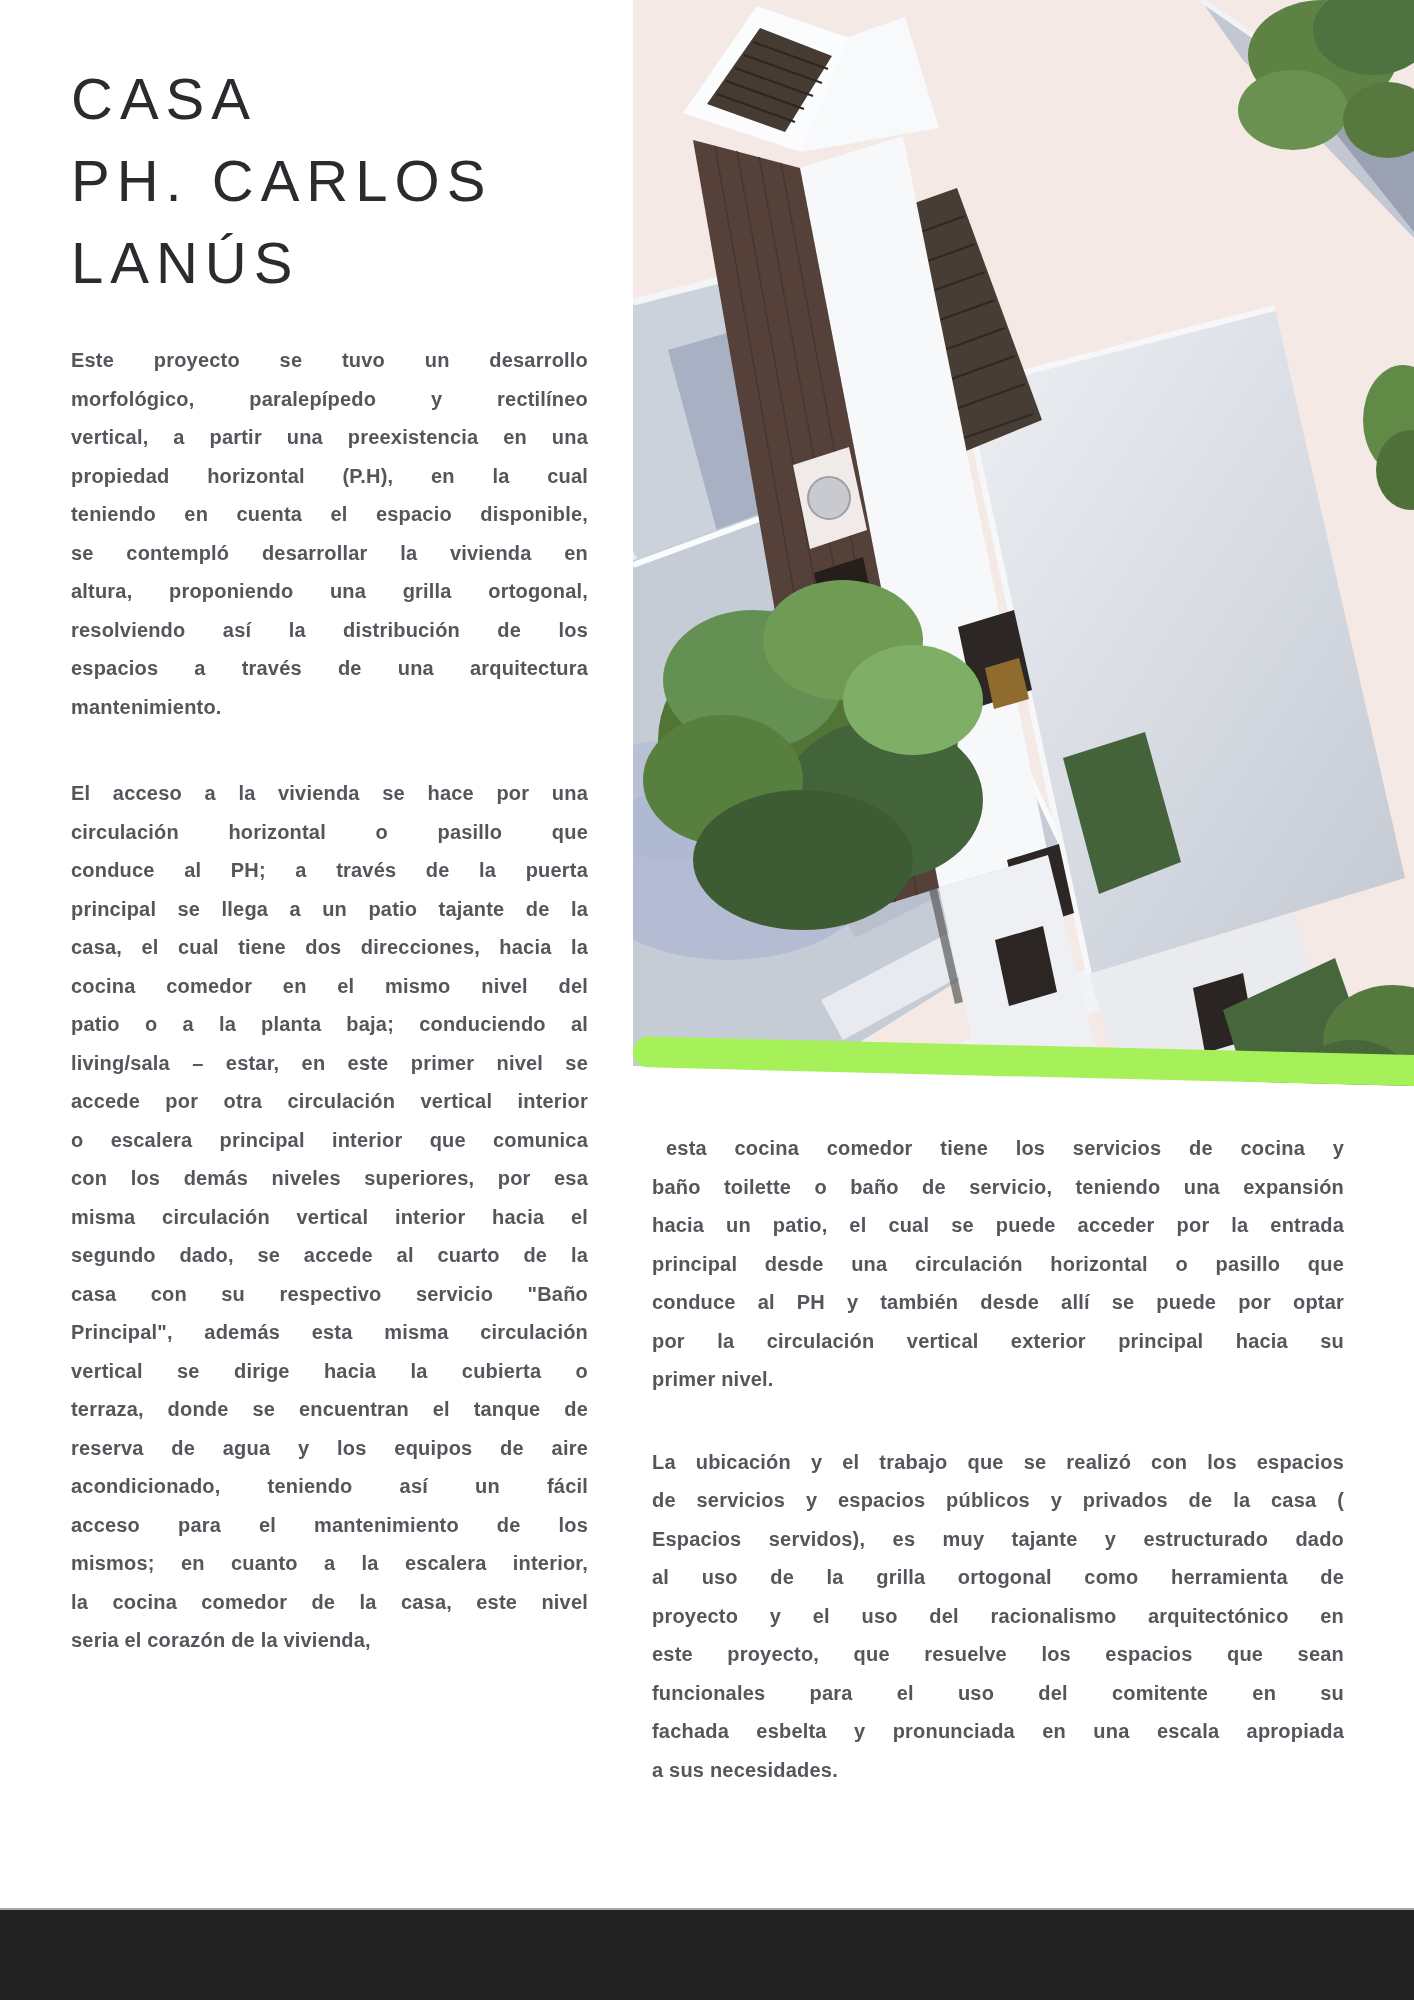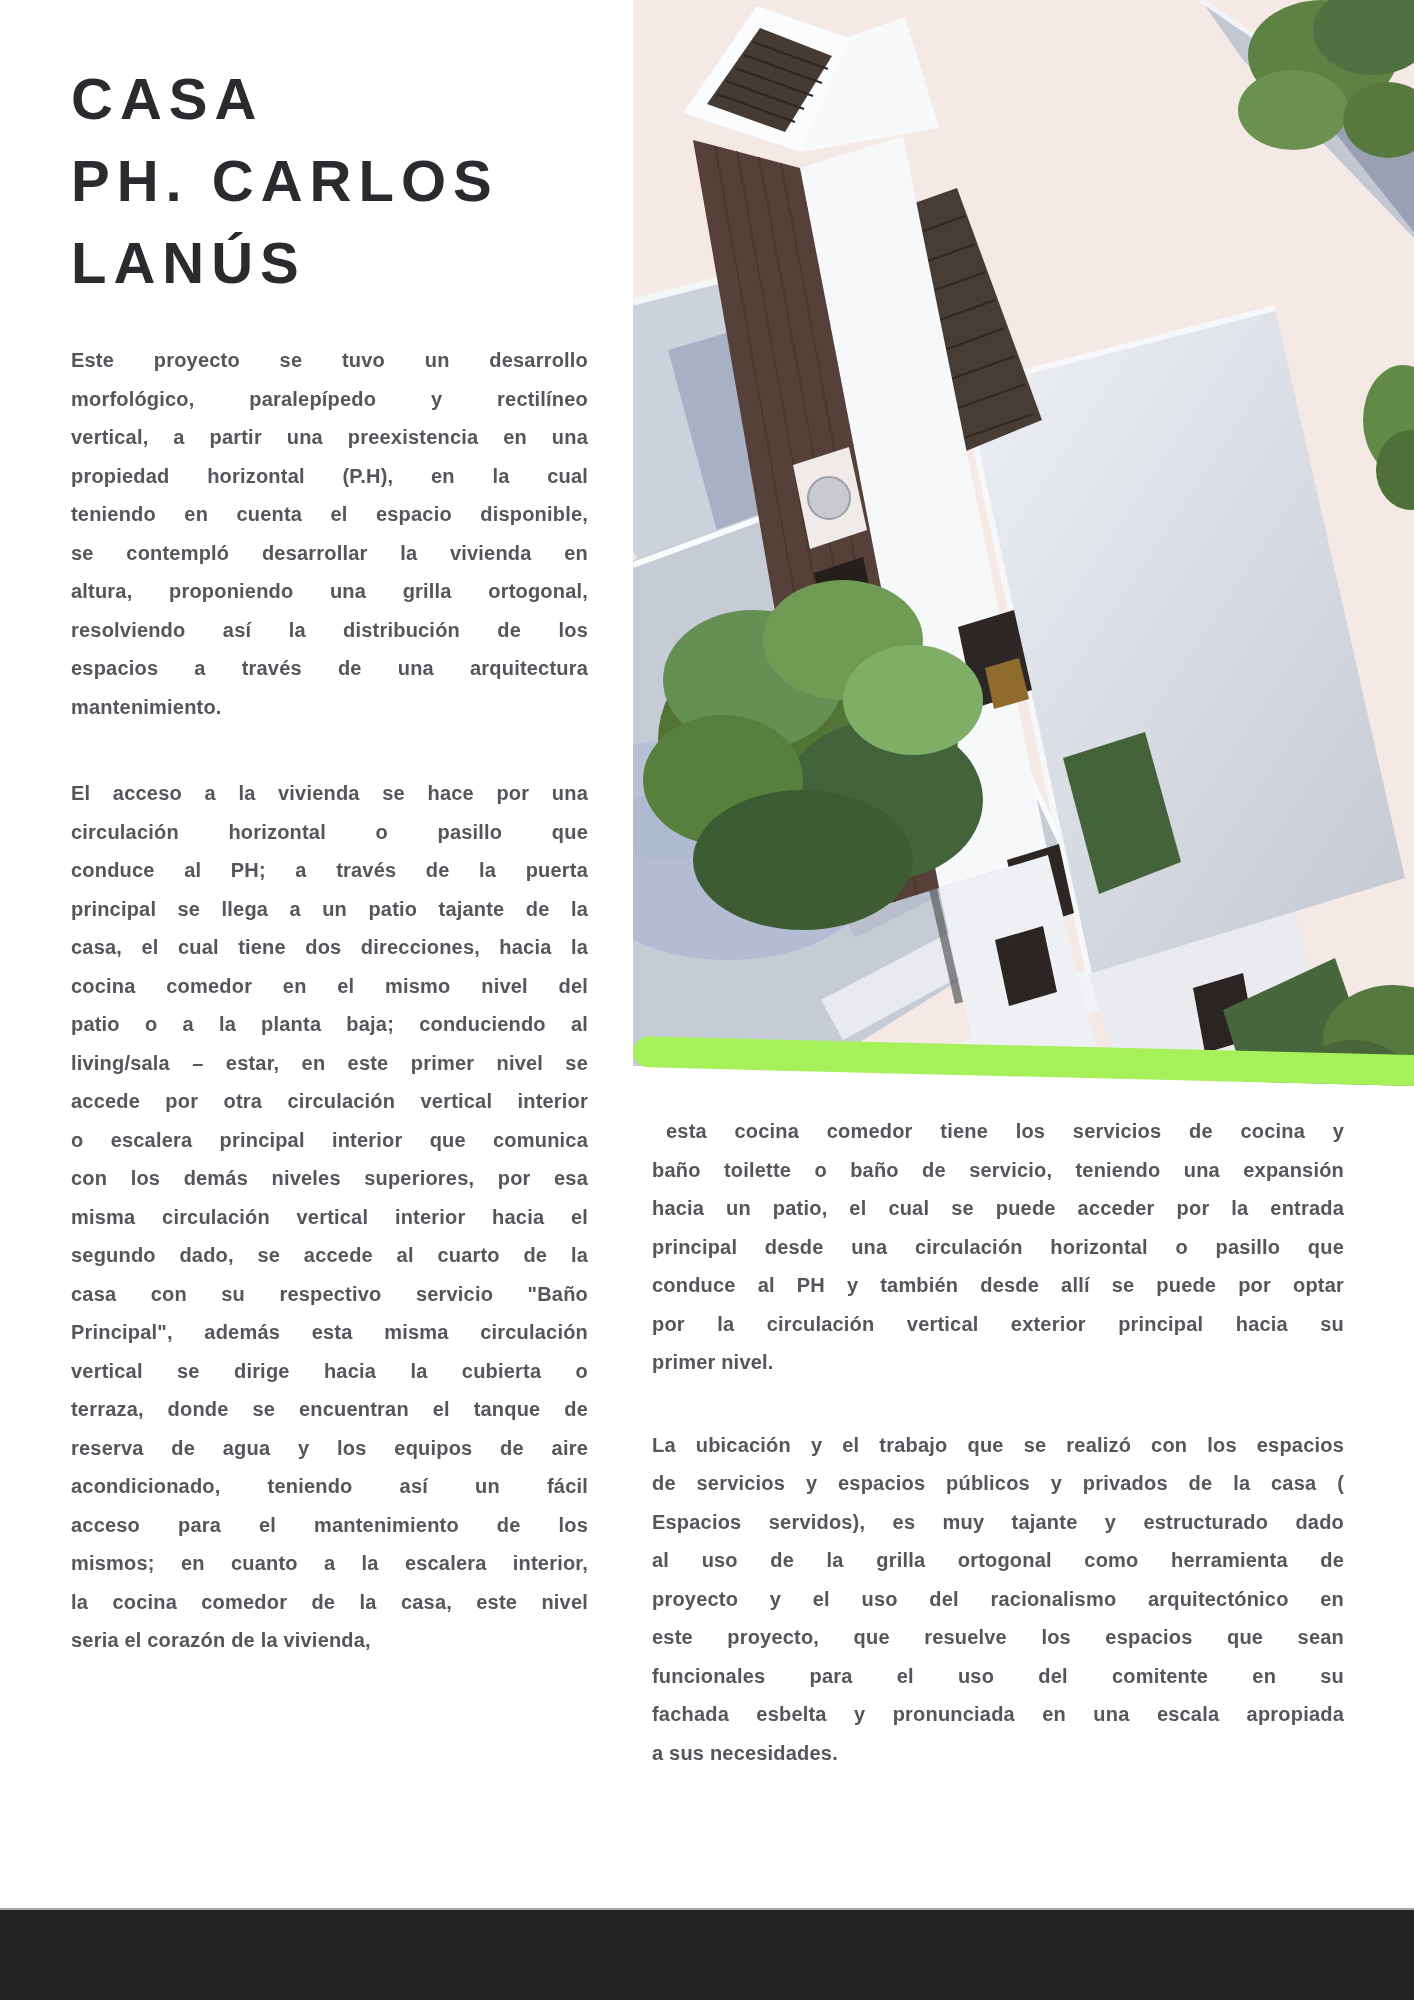--- a/index.html
+++ b/index.html
@@ -15,37 +15,37 @@
     position:relative;
     width:1414px;height:2000px;
     overflow:hidden;
     background:#ffffff;
     font-family:"Liberation Sans", sans-serif;
   }
   
   .left-col{position:absolute;left:71px;top:58px;width:517px;}
   .title{
     font-size:58px;line-height:82px;letter-spacing:7px;
-    font-weight:700;color:var(--title-text);
+    font-weight:400;color:var(--title-text);
   }
   .title .tl{display:block;white-space:nowrap;}
   .para{
     margin-top:37px;
     font-size:20px;line-height:38.5px;
     color:var(--body-text);
     letter-spacing:0.2px;
     font-weight:bold;
   }
   .para.gap{margin-top:48px;}
   .tline{text-align:justify;text-align-last:justify;}
   .tline.last{text-align-last:left;}
   .para.indent-first .tline:first-child{text-indent:14px;}
   
   .right-col{position:absolute;left:652px;top:1112px;width:692px;}
-  .right-col .para{margin-top:0;}
+  .right-col .para{margin-top:17px;}
   .right-col .para.gap{margin-top:44px;}
   
   .hero{
     position:absolute;left:633px;top:0;
     width:781px;height:1090px;
     background:var(--image-background);
   }
   .hero svg{display:block;}
   
   .accent-bar{

